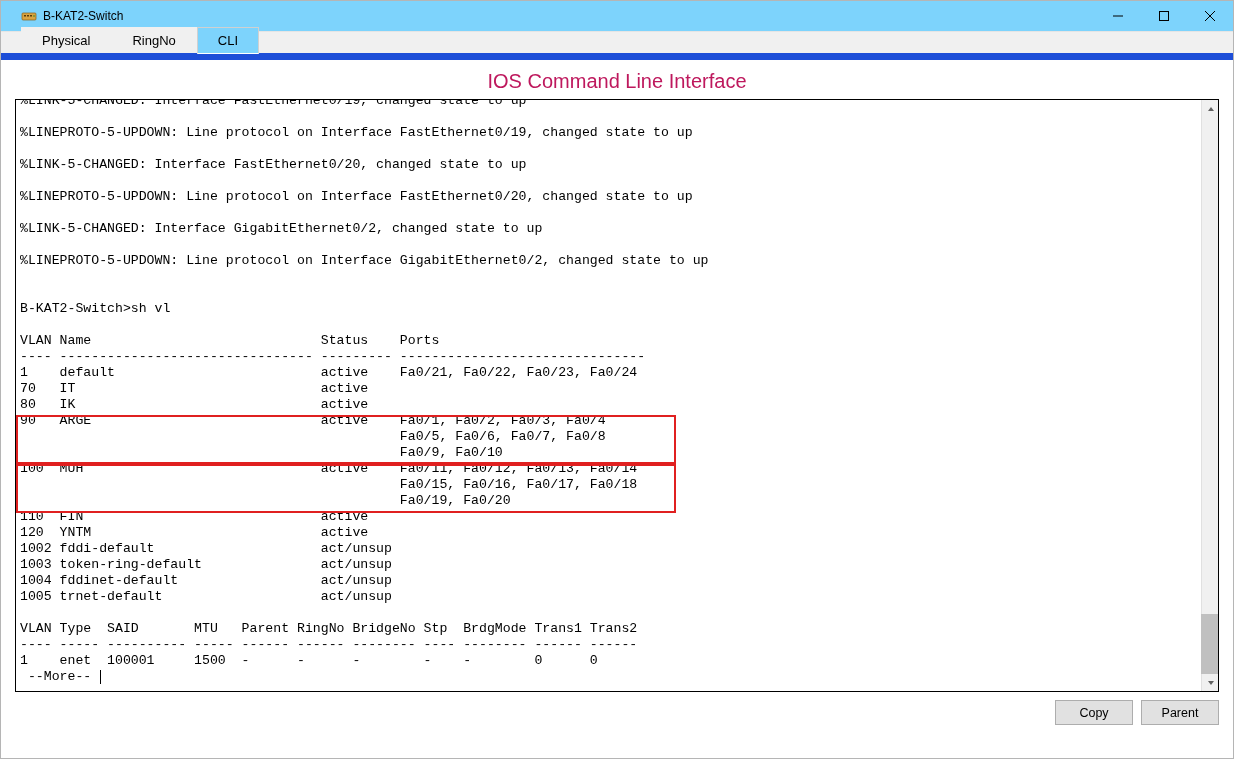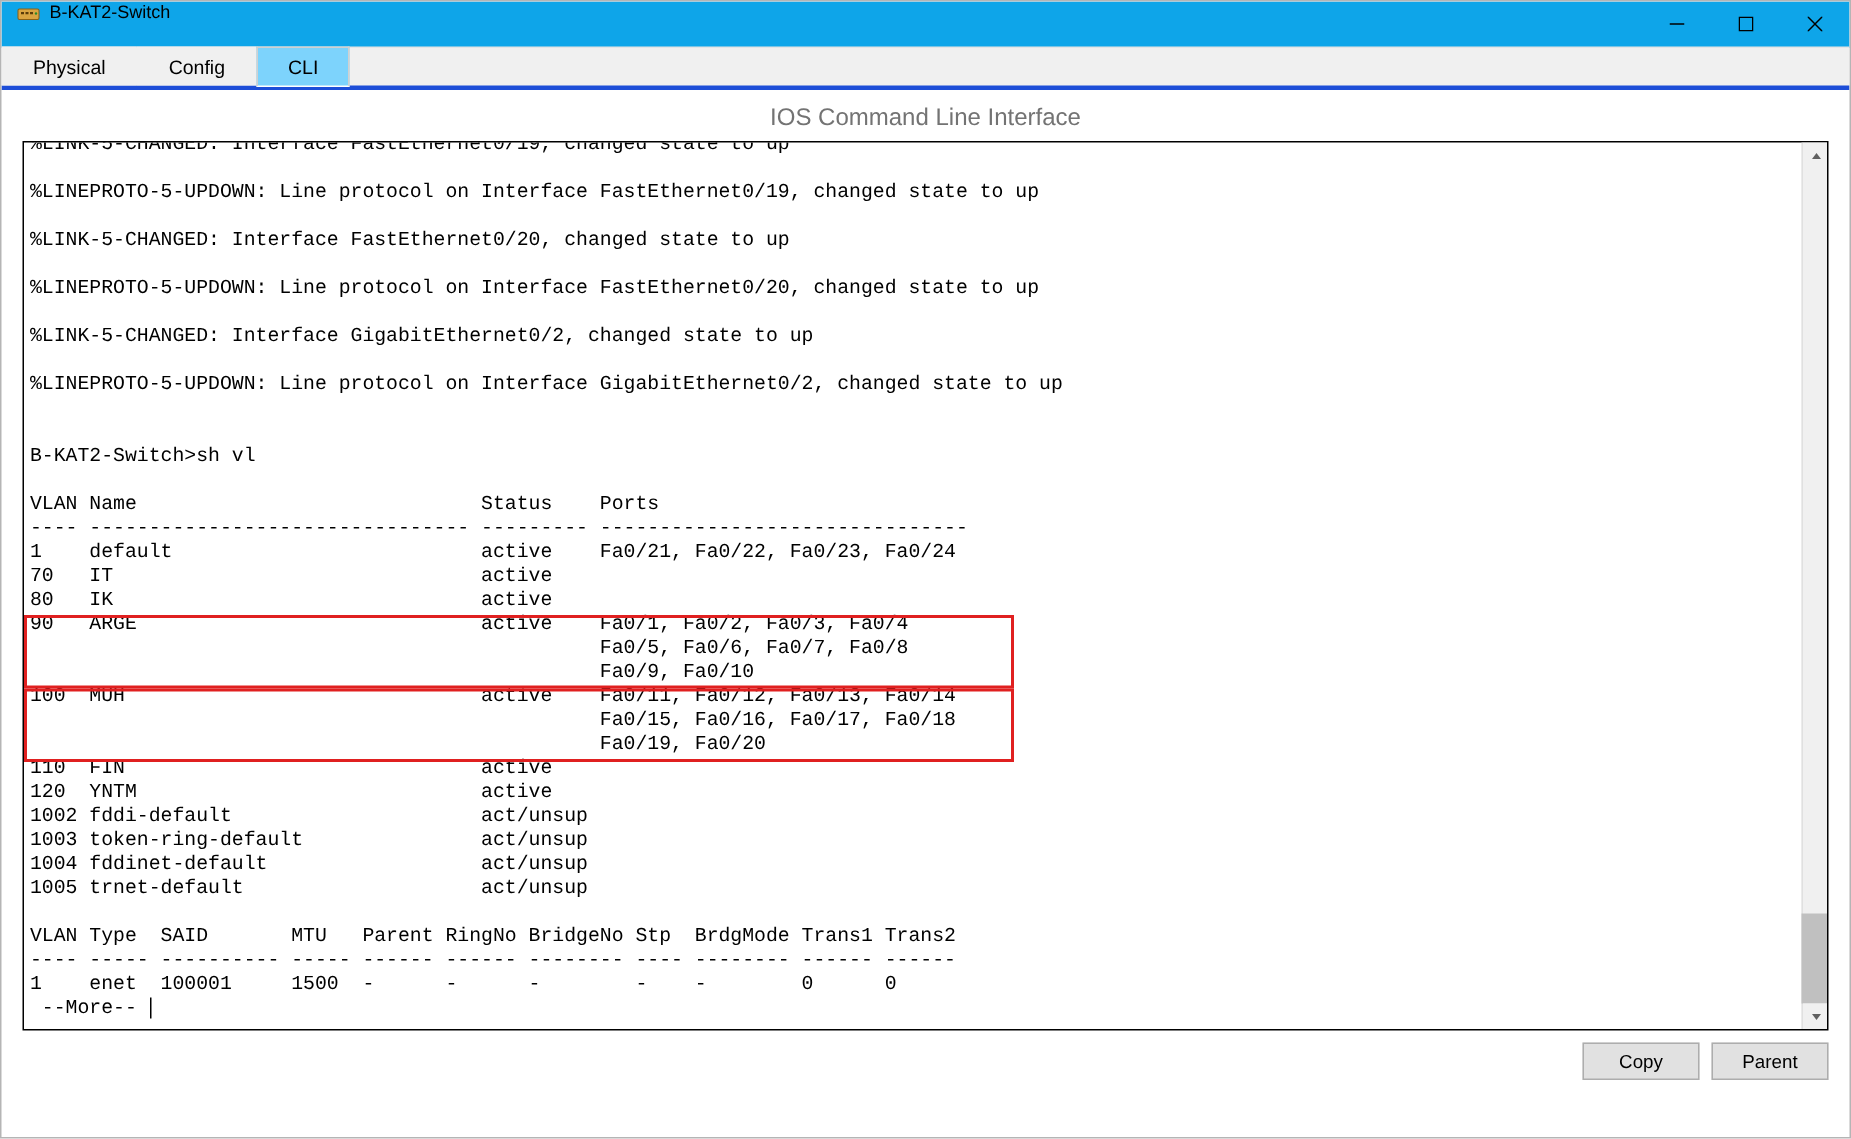--- a/index.html
+++ b/index.html
@@ -10,24 +10,25 @@
     body {
       font-family: 'Segoe UI', Tahoma, sans-serif;
       background: #ffffff;
       width: 1234px;
       height: 759px;
       overflow: hidden;
       border: 1px solid #b5b5b5;
     }
     .titlebar {
       height: 31px;
-      background: #0ea5e9;
+      background: #7dd3fc;
       border-bottom: 1px solid #e5e5e5;
       display: flex;
-      padding-left: 10px;
+      align-items: center;
+      padding-left: 20px;
     }
     .app-icon {
       width: 16px;
       height: 16px;
       margin-right: 6px;
       display: inline-flex;
       align-items: center;
       justify-content: center;
     }
     .app-title {
@@ -46,46 +47,46 @@
       align-items: center;
       justify-content: center;
       font-size: 10px;
       color: #000;
       background: transparent;
       border: none;
     }
     .tabbar {
       height: 28px;
       background: #f0f0f0;
-      border-bottom: 3px solid #1d4ed8;
+      border-bottom: 7px solid #1d4ed8;
       display: flex;
       align-items: flex-end;
-      padding-left: 0;
+      padding-left: 20px;
     }
     .tab {
       padding: 5px 20px;
       font-size: 13px;
       color: #000;
       background: #f0f0f0;
       border: 1px solid transparent;
       border-bottom: none;
       cursor: pointer;
       margin-right: 0px;
     }
     .tab.active {
       background: #7dd3fc;
       border: 1px solid #d0d0d0;
       border-bottom: 1px solid #ffffff;
       margin-bottom: -1px;
     }
     .cli-header {
       text-align: center;
-      font-size: 16px;
+      font-size: 20px;
       padding: 10px 0 6px 0;
-      color: #737373;
+      color: #be185d;
     }
     .cli-wrapper {
       margin: 0 14px;
       position: relative;
     }
     .cli-box {
       border: 1.5px solid #000;
       background: #ffffff;
       padding: 2px 0 16px 4px;
       position: relative;
@@ -185,21 +186,21 @@
       <svg width="10" height="10" viewBox="0 0 10 10">
           <line x1="0" y1="0" x2="10" y2="10" stroke="#000" stroke-width="1"></line>
           <line x1="10" y1="0" x2="0" y2="10" stroke="#000" stroke-width="1"></line>
         </svg>
     </button>
   </div>
 </div>
 
 <div class="tabbar">
   <div class="tab">Physical</div>
-  <div class="tab">Config</div>
+  <div class="tab">RingNo</div>
   <div class="tab active">CLI</div>
 </div>
 
 <div class="cli-header">IOS Command Line Interface</div>
 
 <div class="cli-wrapper">
   <div class="cli-box">
     <div class="cli-text" id="cli-content" style="margin-top: -9px;">%LINK-5-CHANGED: Interface FastEthernet0/19, changed state to up
 
 %LINEPROTO-5-UPDOWN: Line protocol on Interface FastEthernet0/19, changed state to up

